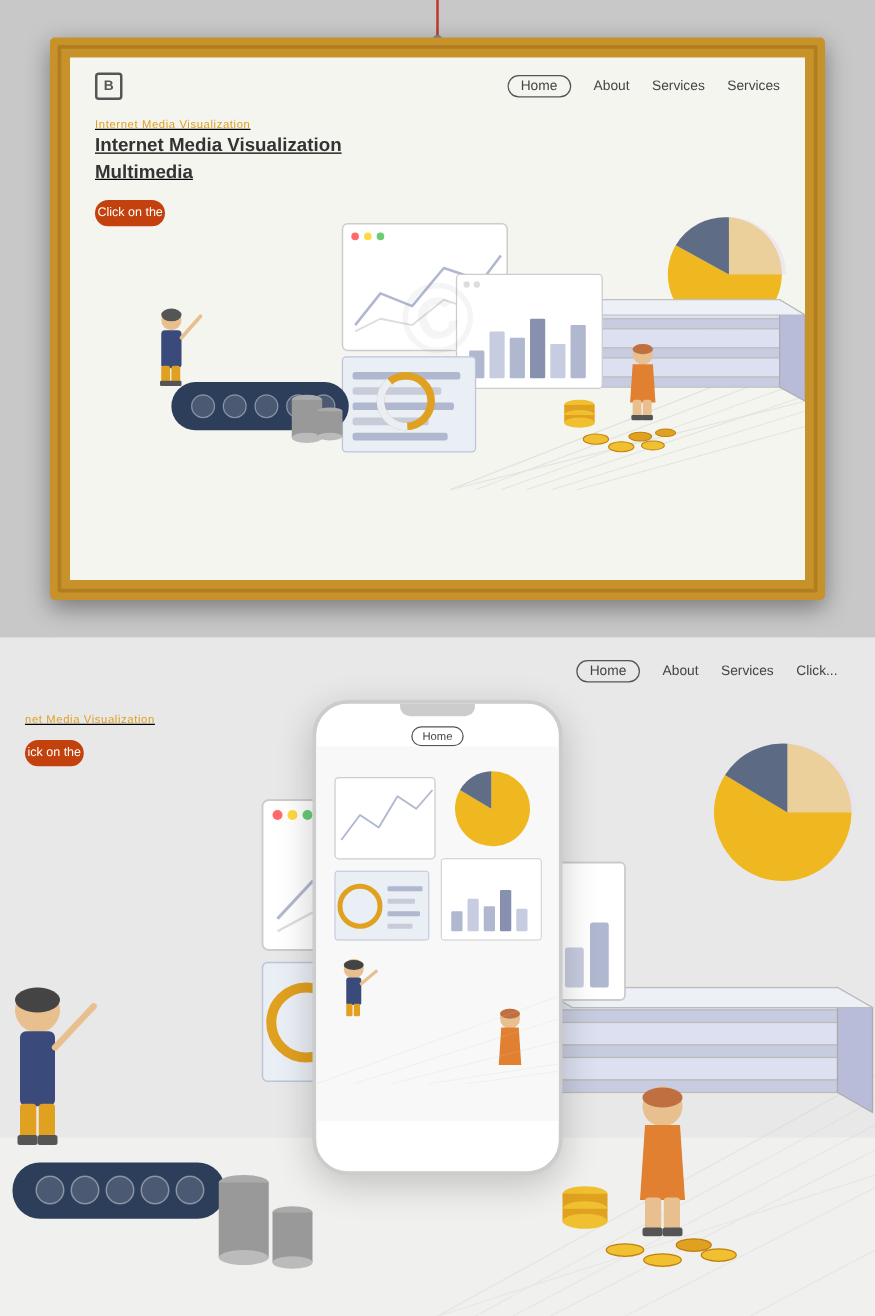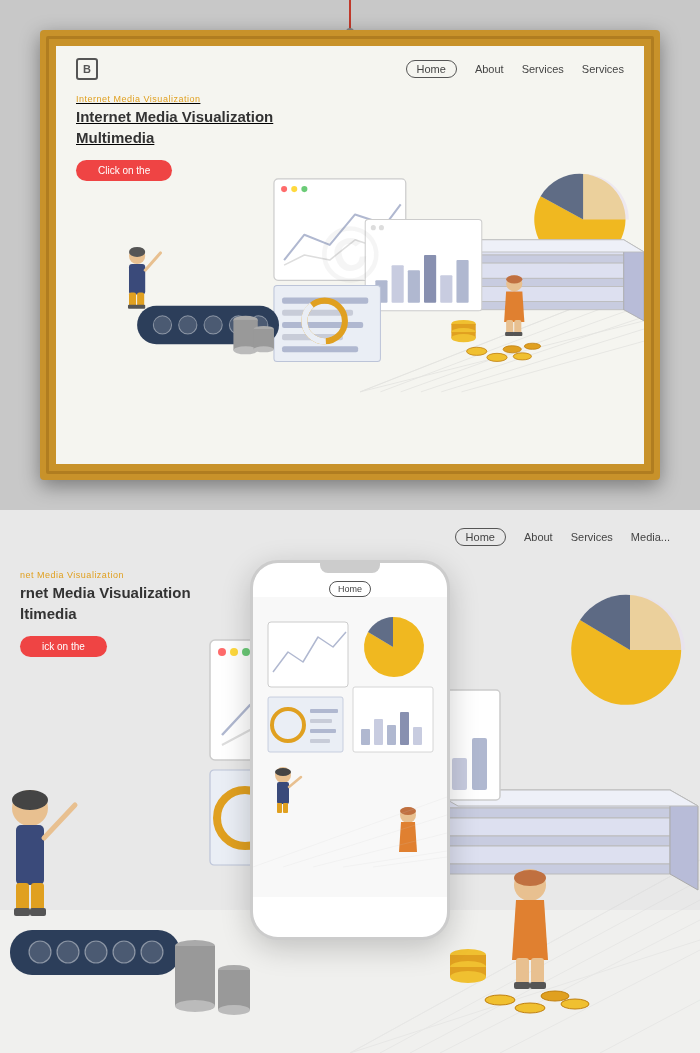--- a/index.html
+++ b/index.html
@@ -138,25 +138,25 @@
     }
     .headline-main {
       font-size: 15px;
       color: #333;
       font-weight: bold;
       line-height: 1.4;
       margin-top: 2px;
     }
     .cta-btn {
       margin-top: 12px;
-      background: #ef4444;
+      background: #c2410c;
       color: #fff;
       border: none;
       border-radius: 14px;
-      padding: 5px 22px;
+      padding: 5px 2px;
       font-size: 10px;
       cursor: pointer;
     }
 
     
     .phone-mockup {
       position: absolute;
       top: 50px;
       left: 50%;
       transform: translateX(-50%);
@@ -199,20 +199,21 @@
       align-items: center;
       padding: 0 30px;
       z-index: 5;
     }
 
     .bottom-headline {
       position: absolute;
       top: 60px;
       left: 20px;
       z-index: 5;
+      text-decoration: underline;
     }
   </style>
 </head>
 <body>
 
 <div class="frame-section">
   <div class="hang-string"></div>
   <div class="hang-nail"></div>
 
   <div class="wood-frame">
@@ -517,30 +518,26 @@
       <ellipse cx="555" cy="486" rx="14" ry="5" fill="#e0a020" stroke="#c08010" stroke-width="1"></ellipse>
       <ellipse cx="575" cy="494" rx="14" ry="5" fill="#f0c030" stroke="#c08010" stroke-width="1"></ellipse>
 
     </svg>
 
     <div class="bottom-nav">
       <div class="nav-links">
         <span class="nav-link active">Home</span>
         <span class="nav-link">About</span>
         <span class="nav-link">Services</span>
-        <span class="nav-link">Media...</span>
+        <span class="nav-link">Click...</span>
       </div>
     </div>
 
     <div class="bottom-headline">
       <div class="headline-sub">net Media Visualization</div>
-      <div class="headline-main">
-        <span>rnet  Media  Visualization</span><br>
-        <span>ltimedia</span>
-      </div>
       <button class="cta-btn">ick on the</button>
     </div>
   </div>
 
   <div class="phone-mockup">
     <div class="phone-screen">
       <div class="phone-notch"></div>
       
       <div style="display:flex;justify-content:center;margin-top:8px;">
         <span style="font-size:9px;border:1px solid #555;border-radius:10px;padding:2px 8px;color:#444;">Home</span>

